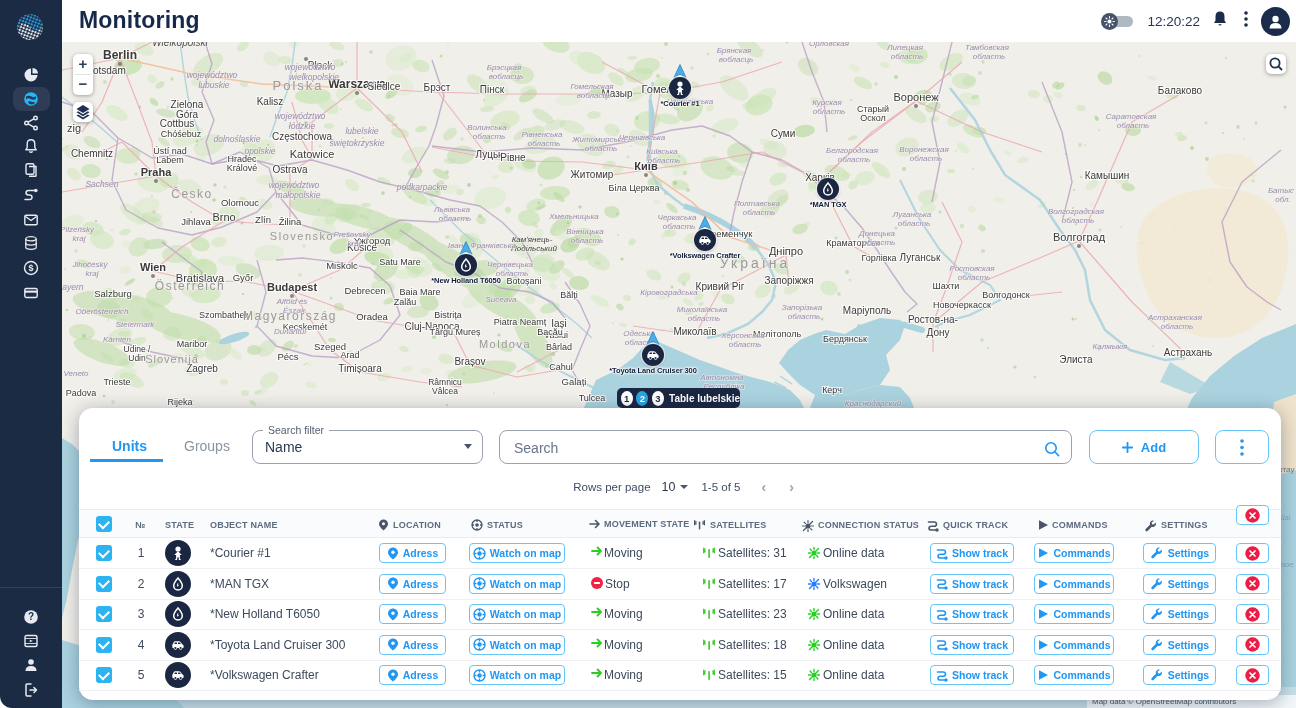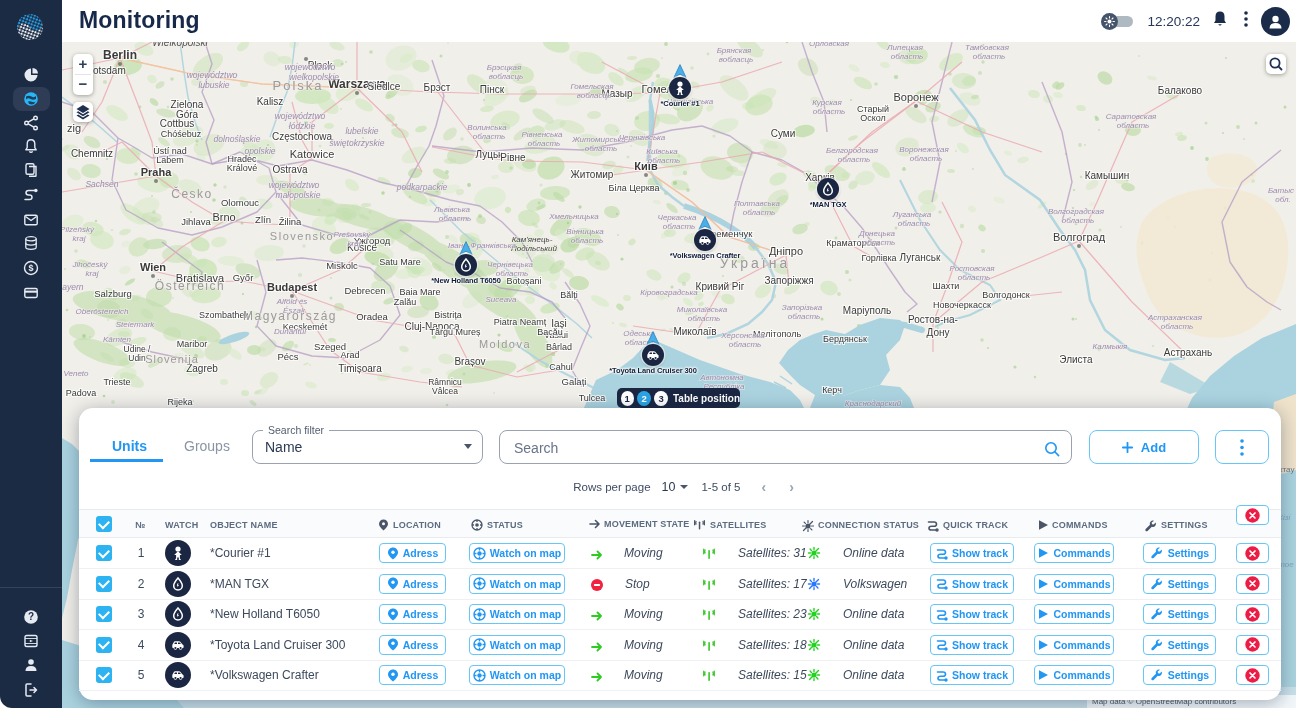--- a/index.html
+++ b/index.html
@@ -47,21 +47,21 @@
 .thi svg { flex:none; }
 .trow { position:absolute; left:0; width:1202px; border-bottom:1px solid #eef0f3; }
 .cb { position:absolute; top:50%; margin-top:-8px; width:16px; height:16px; background:#2db3f2; border-radius:3px; }
 .cb::after { content:""; position:absolute; left:3px; top:3.5px; width:8px; height:5px; border-left:2px solid #fff; border-bottom:2px solid #fff; transform:rotate(-45deg); }
 #thead .cb { top:6px; margin-top:0; }
 .cell { position:absolute; top:50%; transform:translateY(-50%); font-size:12px; color:#3d4a5c; }
 .num { text-align:center; }
 .ticon { position:absolute; top:50%; margin-top:-13px; width:26px; height:26px; border-radius:50%; background:#1b2742; display:flex; align-items:center; justify-content:center; }
 .btn { position:absolute; top:50%; transform:translateY(-50%); height:20px; border:1.5px solid #67c6f8; border-radius:4px; display:flex; align-items:center; justify-content:center; gap:4px; color:#2196f3; font-size:10.5px; font-weight:700; background:#fff; white-space:nowrap; }
 .xbtn { height:20px; }
-.mv { position:absolute; top:50%; transform:translateY(-50%); display:flex; align-items:flex-end; gap:22px; font-size:12px; color:#3d4a5c;font-style:italic; }
+.mv { position:absolute; top:50%; transform:translateY(-50%); display:flex; align-items:flex-start; gap:2px; font-size:12px; color:#3d4a5c; }
 #hdr-right { position:absolute; right:6px; top:0; height:42px; display:flex; align-items:center; z-index:31; }
 #clock { font-size:13.5px; font-weight:500; color:#26365a; margin-left:12px; }
 </style></head>
 <body>
 <div id="map"><svg width="1234" height="666" viewBox="0 0 1234 666" font-family="'Liberation Sans', sans-serif">
 <rect width="1234" height="666" fill="#f1efe9"></rect>
 <ellipse cx="275" cy="4" rx="8" ry="4" fill="#c2e0ad" opacity="0.38" transform="rotate(19 275 4)"></ellipse>
 <ellipse cx="181" cy="4" rx="7" ry="4" fill="#cfe7bd" opacity="0.64" transform="rotate(-38 181 4)"></ellipse>
 <ellipse cx="302" cy="63" rx="10" ry="5" fill="#cfe7bd" opacity="0.63" transform="rotate(30 302 63)"></ellipse>
 <ellipse cx="146" cy="23" rx="17" ry="9" fill="#c7e3b2" opacity="0.49" transform="rotate(-33 146 23)"></ellipse>
@@ -1085,21 +1085,21 @@
         <circle cx="5.4" cy="11" r="1.1" fill="#1b2742"></circle>
         <circle cx="10.6" cy="11" r="1.1" fill="#1b2742"></circle>
       </g>
     </svg>
   </div>
 <div class="mklabel" style="left:573px;top:366px">*Toyota Land Cruiser 300</div>
 <div id="tpos">
     <div class="tposc">1</div>
     <div class="tposc on">2</div>
     <div class="tposc">3</div>
-    <div class="tlab">Table position</div>
+    <div class="tlab">Table lubelskie</div>
   </div>
 <div class="hbtn" id="zoomctl">
     <div class="zl" style="top:0">+</div>
     <div class="zdiv"></div>
     <div class="zl" style="top:20px">−</div>
   </div>
 <div class="hbtn" id="layersbtn"><svg class="" width="20" height="20" viewBox="0 0 20 20">
       <g fill="#1f3050">
         <path d="M10,3 L16.5,7 L10,11 L3.5,7 Z"></path>
         <path d="M3.5,10.2 L10,14.2 L16.5,10.2 L14.8,9.2 L10,12.2 L5.2,9.2 Z"></path>
@@ -1260,21 +1260,21 @@
     <span>Rows per page</span>
     <span style="margin-left:11px;font-weight:500;color:#2b3a52;font-size:12.5px">10</span>
     <span style="margin-left:5px;width:0;height:0;border-left:4px solid transparent;border-right:4px solid transparent;border-top:4.5px solid #4a5568;display:inline-block"></span>
     <span style="margin-left:13px">1-5 of 5</span>
     <span style="margin-left:21px;color:#9aa5ad;font-size:14px;font-weight:600">‹</span>
     <span style="margin-left:23px;color:#9aa5ad;font-size:14px;font-weight:600">›</span>
   </div>
   <div id="thead">
 <div class="cb" style="left:17px;top:6px"></div>
 <div class="th" style="left:56px">№</div>
-<div class="th" style="left:86px">WATCH</div>
+<div class="th" style="left:86px">STATE</div>
 <div class="th" style="left:131px">OBJECT NAME</div>
 <div class="thi" style="left:299px">
         <svg class="" width="11" height="12" viewBox="0 0 11 12">
           <path d="M5.5,0.5 C8,0.5 10,2.5 10,5 C10,6.8 8.7,8.5 5.5,11.5 C2.3,8.5 1,6.8 1,5 C1,2.5 3,0.5 5.5,0.5 Z" fill="#4a5568"></path>
           <circle cx="5.5" cy="4.8" r="1.5" fill="#fff"></circle>
         </svg>
         <span>LOCATION</span>
       </div>
 <div class="thi" style="left:392px">
         <svg class="" width="12" height="12" viewBox="0 0 12 12">

